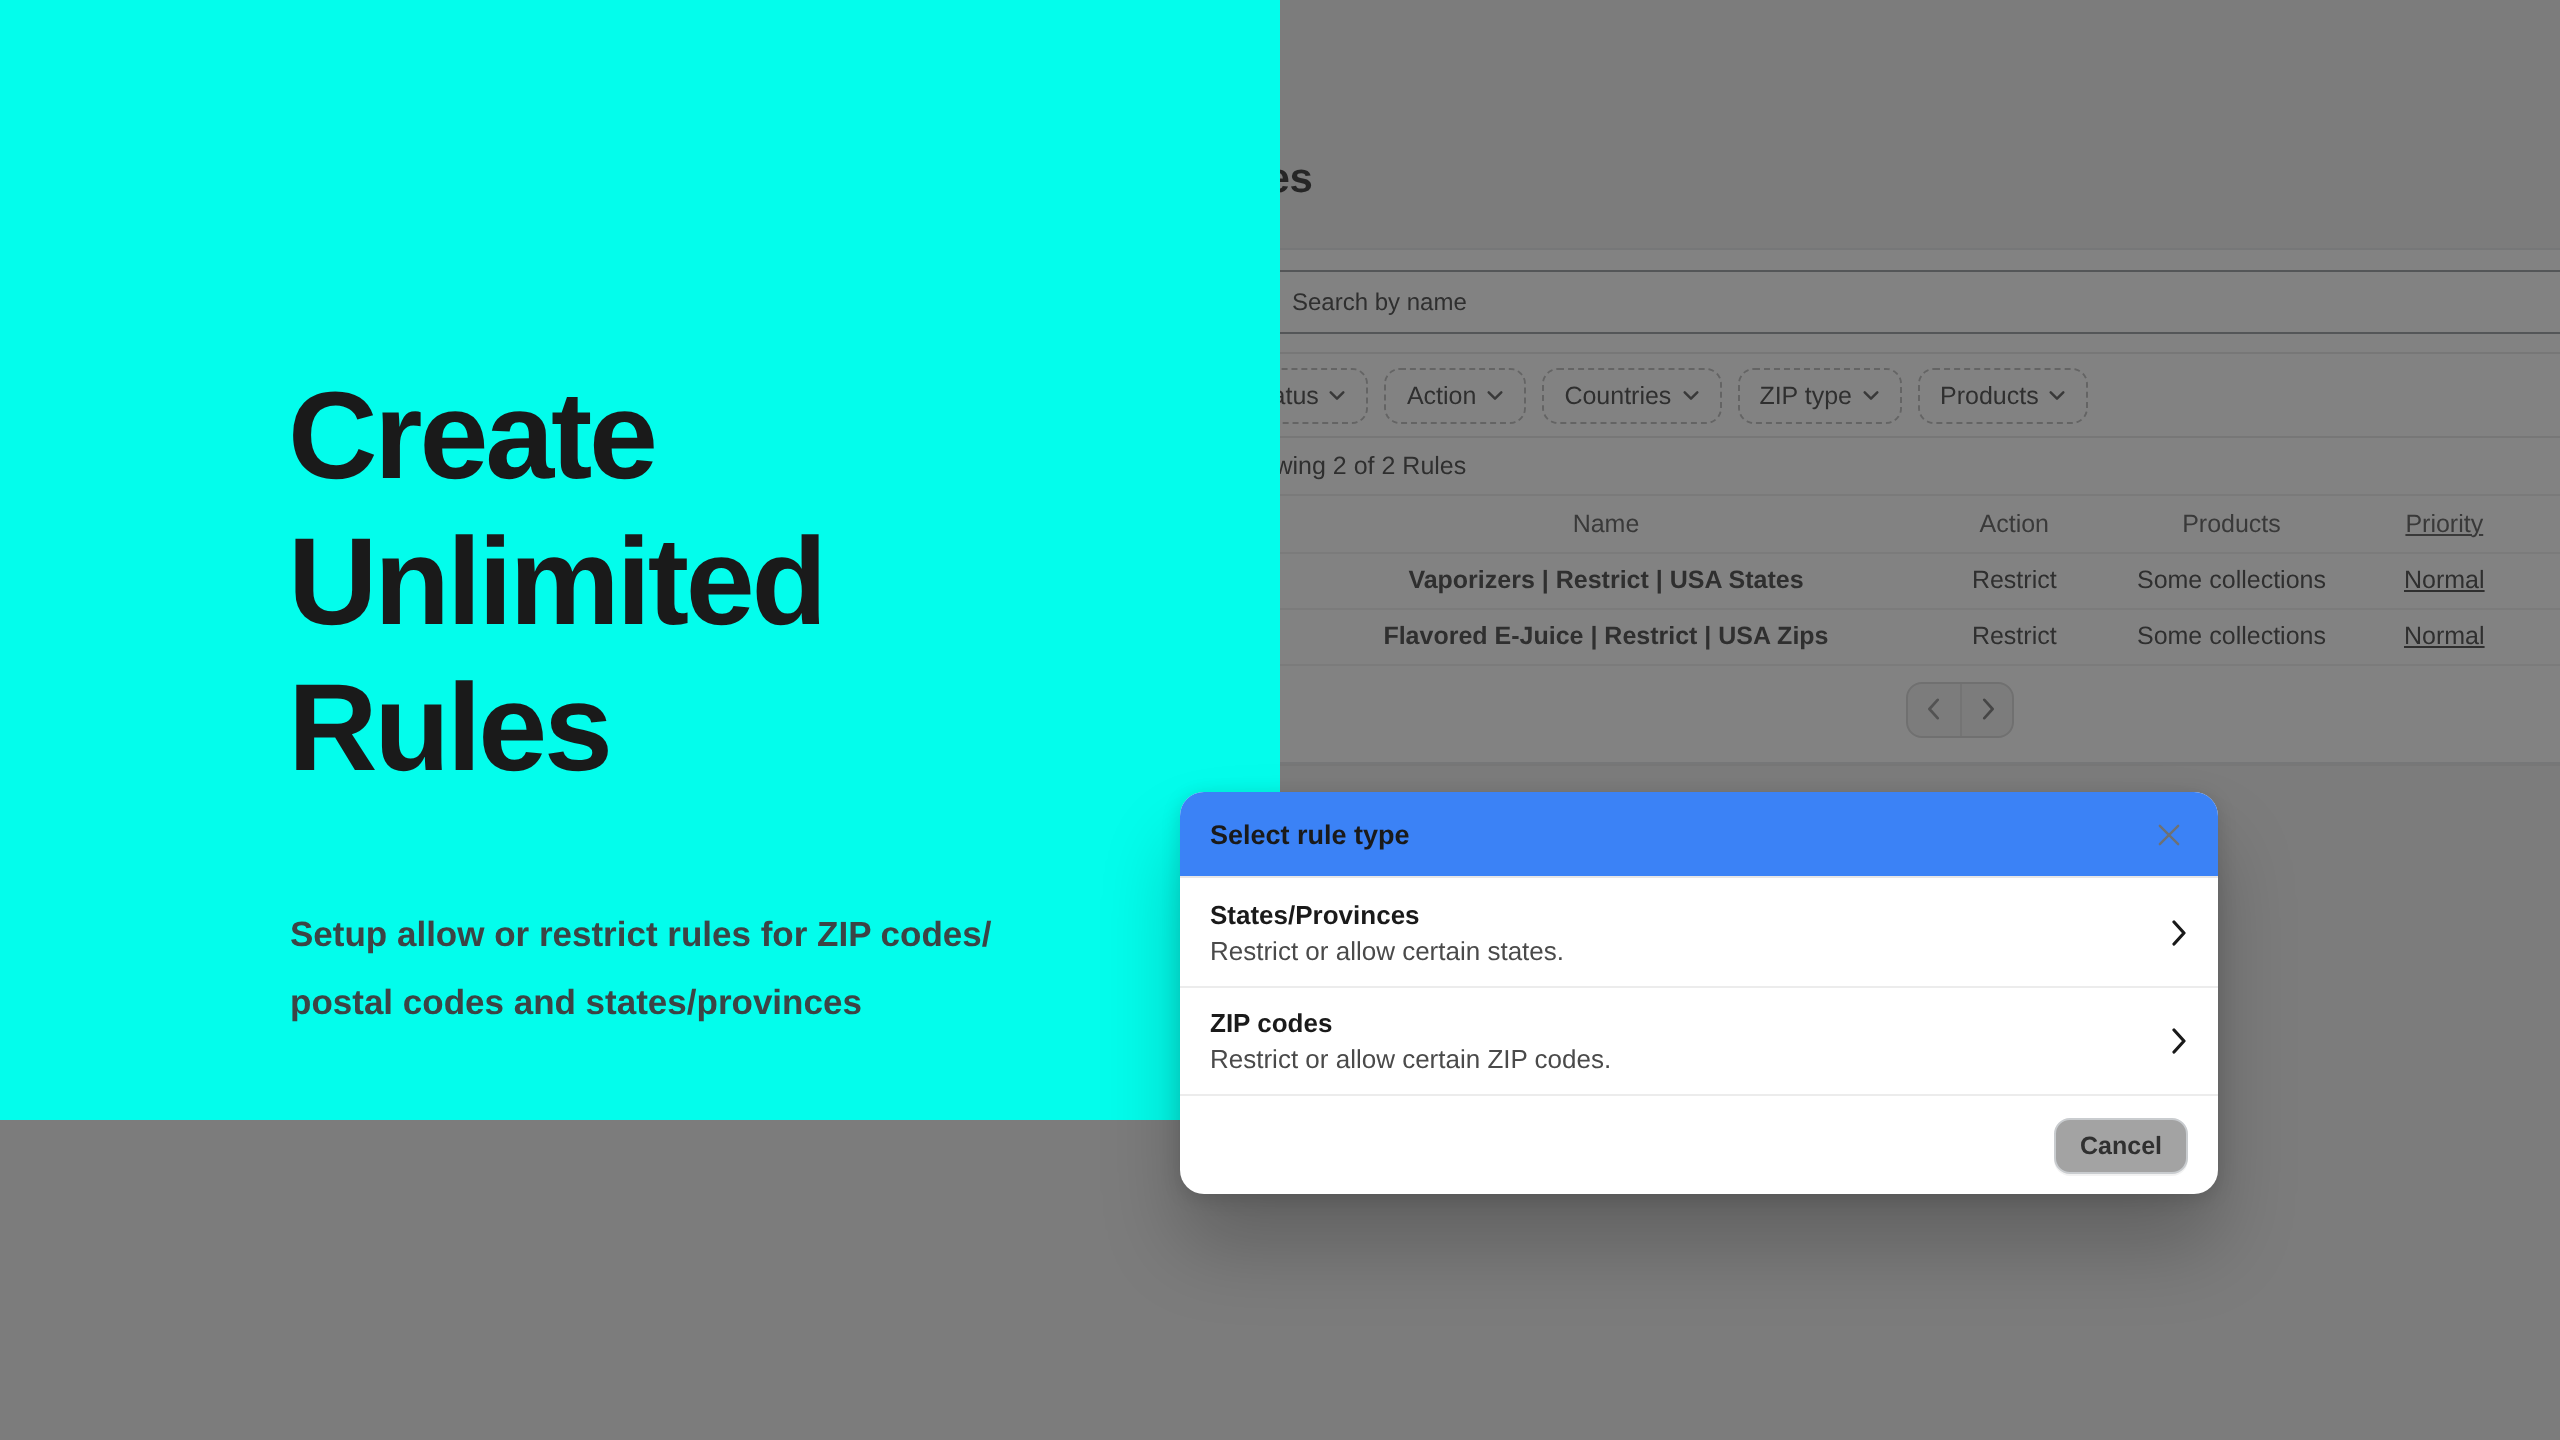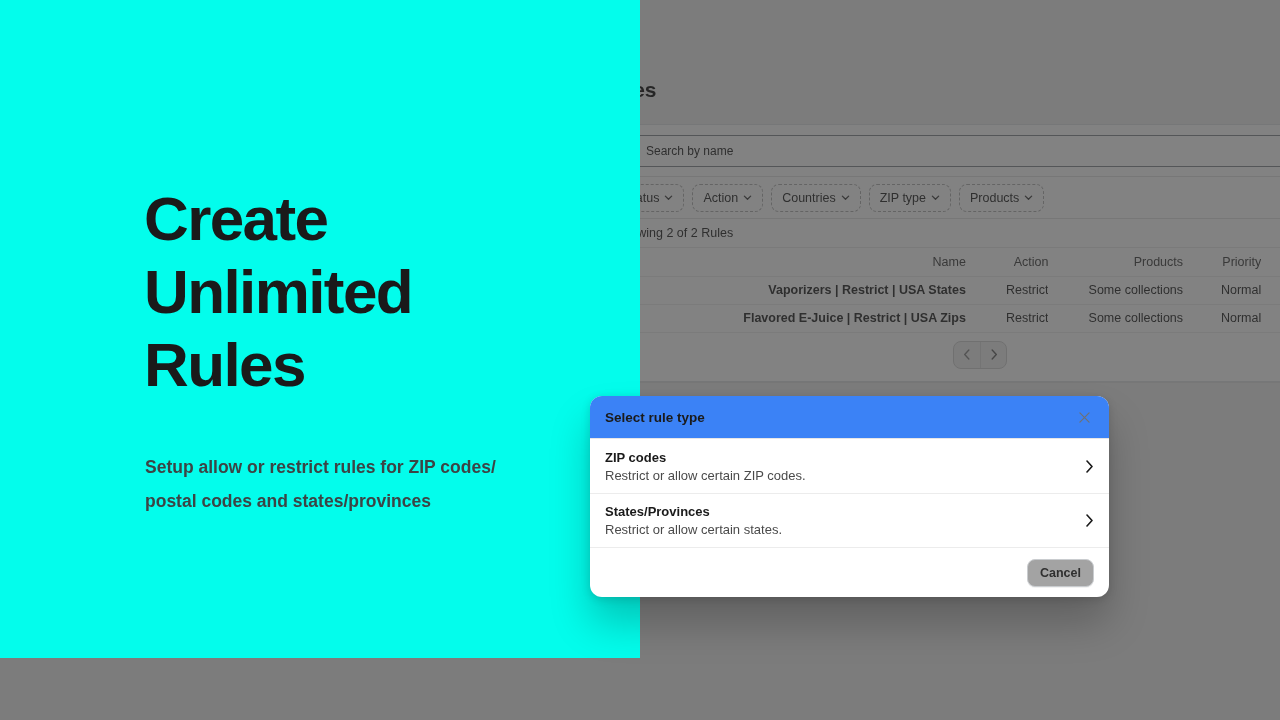--- a/index.html
+++ b/index.html
@@ -57,32 +57,32 @@
   }
   .chev-d { width: 9px; height: 9px; display: block; flex: none; }
 
   .showing-row {
     height: 29px; display: flex; align-items: center; padding: 0 14px;
     font-size: 12.5px; color: #303030; border-bottom: 1px solid #ececec;
   }
 
   table.rules { width: 100%; border-collapse: collapse; table-layout: fixed; }
   table.rules th, table.rules td {
-    text-align: right; font-size: 12.5px; color: #303030;
+    text-align: center; font-size: 12.5px; color: #303030;
     padding: 0; height: 28px; vertical-align: middle;
     white-space: nowrap; overflow: hidden;
   }
   table.rules thead th { font-weight: 400; color: #4a4a4a; }
   table.rules tbody tr { border-top: 1px solid #ededed; }
   table.rules tbody tr:last-child { border-bottom: 1px solid #ededed; }
   .col-cb { width: 36px; padding-left: 14px !important; }
   .col-name { width: 300px; }
   .col-action { width: 76px; }
   .col-products { width: 124px; }
-  .col-priority { width: 72px; }
+  .col-priority { width: 72px; text-decoration: underline; }
   .col-countries { width: 90px; }
   .rule-name { font-weight: 700; color: #1a1a1a; }
   .cbx {
     width: 15px; height: 15px; border: 1px solid #8a8a8a;
     border-radius: 4px; background: #fff; display: block;
   }
 
   .pager-wrap {
     height: 44px; display: flex; align-items: center; justify-content: center;
   }
@@ -97,21 +97,21 @@
   .chev-s { width: 8px; height: 11px; display: block; }
 
   
   #dim {
     position: absolute; left: 0; top: 0; width: 1280px; height: 720px;
     background: rgba(46,46,46,0.60);
   }
 
   
   #promo {
-    position: absolute; left: 0; top: 0; width: 640px; height: 658px;
+    position: absolute; left: 0; top: 0; width: 640px; height: 560px;
     background: #03fdec;
   }
   #promo .headline {
     position: absolute; left: 144px; top: 182px;
     width: 440px;
     font-size: 62px; line-height: 73px; font-weight: 700;
     color: #1a1a1a; letter-spacing: -1.6px;
   }
   #promo .sub {
     position: absolute; left: 145px; top: 450px;
@@ -293,36 +293,36 @@
       <span class="m-title">Select rule type</span>
       <button class="m-close">
         <svg class="x-ic" viewBox="0 0 12 12">
           <path d="M1 1L11 11M11 1L1 11" fill="none" stroke="#6d7175" stroke-width="1.3" stroke-linecap="round"></path>
         </svg>
       </button>
     </div>
 
     <div class="m-row">
       <div class="m-row-txt">
+        <span class="m-row-t">States/Provinces</span>
+        <span class="m-row-s">Restrict or allow certain states.</span>
+      </div>
+      <svg class="chev-r" viewBox="0 0 9 13">
+          <path d="M2 1L7 6.5L2 12" fill="none" stroke="#1a1a1a" stroke-width="1.6" stroke-linecap="round" stroke-linejoin="round"></path>
+        </svg>
+    </div>
+
+    <div class="m-row">
+      <div class="m-row-txt">
         <span class="m-row-t">ZIP codes</span>
         <span class="m-row-s">Restrict or allow certain ZIP codes.</span>
       </div>
       <svg class="chev-r" viewBox="0 0 9 13">
           <path d="M2 1L7 6.5L2 12" fill="none" stroke="#1a1a1a" stroke-width="1.6" stroke-linecap="round" stroke-linejoin="round"></path>
         </svg>
     </div>
 
-    <div class="m-row">
-      <div class="m-row-txt">
-        <span class="m-row-t">States/Provinces</span>
-        <span class="m-row-s">Restrict or allow certain states.</span>
-      </div>
-      <svg class="chev-r" viewBox="0 0 9 13">
-          <path d="M2 1L7 6.5L2 12" fill="none" stroke="#1a1a1a" stroke-width="1.6" stroke-linecap="round" stroke-linejoin="round"></path>
-        </svg>
-    </div>
-
     <div class="m-foot">
       <button class="btn-cancel">Cancel</button>
     </div>
   </div>
 
 </div>
 
 </body></html>

